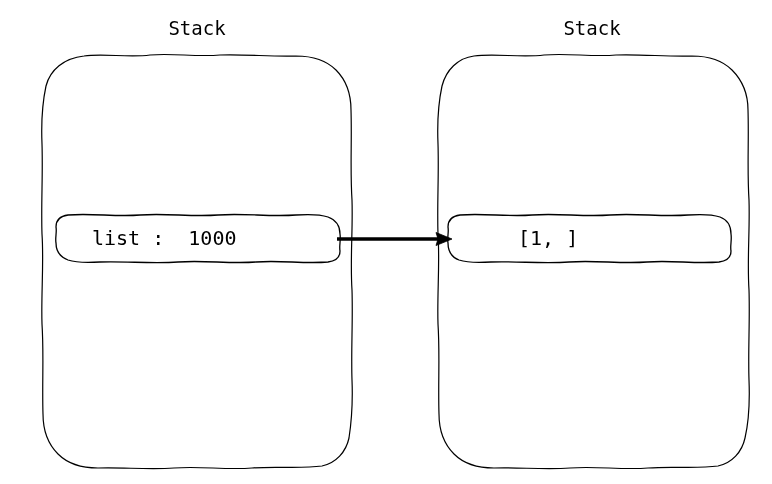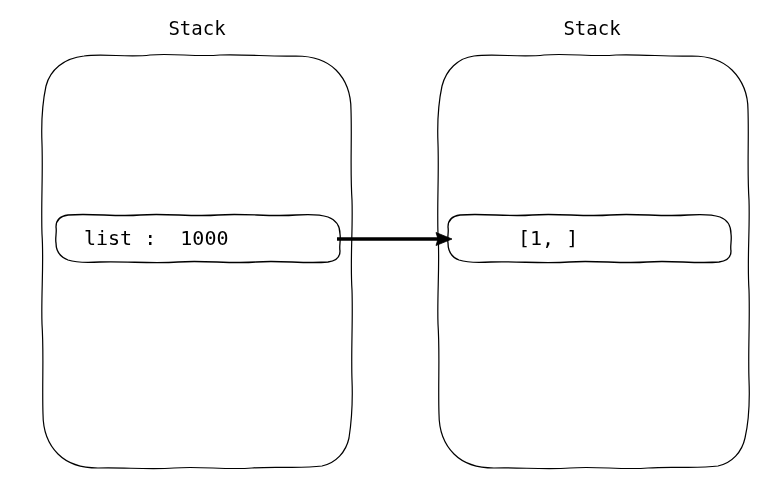--- a/index.html
+++ b/index.html
@@ -45,21 +45,21 @@
   }
   .slot-text {
     position: absolute;
     font-family: "DejaVu Sans Mono", monospace;
     font-size: 20px;
     color: #000000;
     white-space: pre;
     line-height: 20px;
   }
   #stack-slot-text {
-    left: 84px;
+    left: 92px;
     top: 228px;
   }
   #heap-slot-text {
     left: 518px;
     top: 228px;
   }
 </style>
 </head>
 <body>
 

